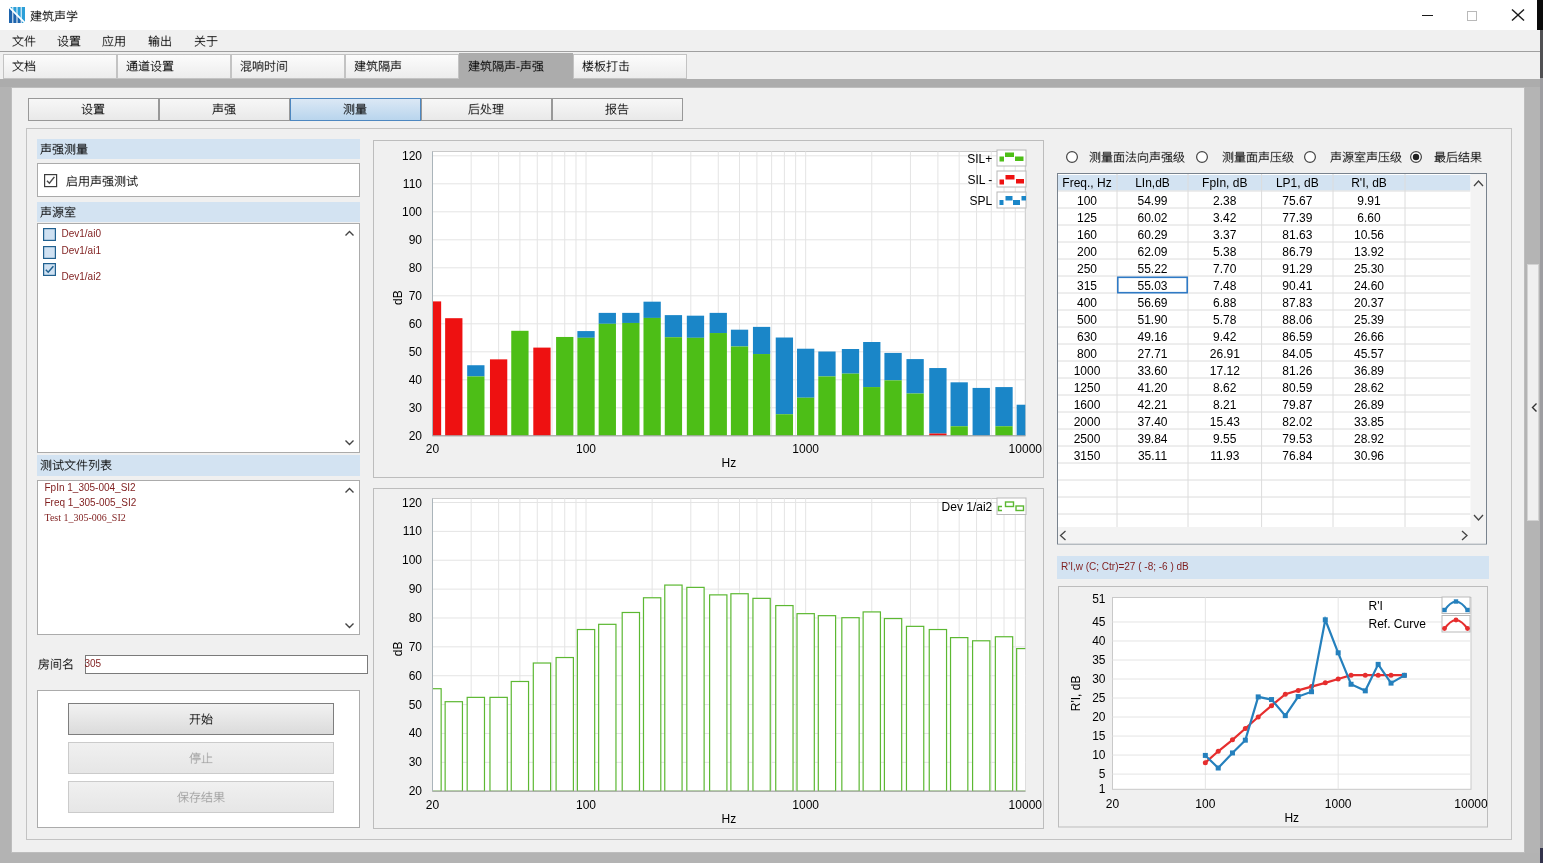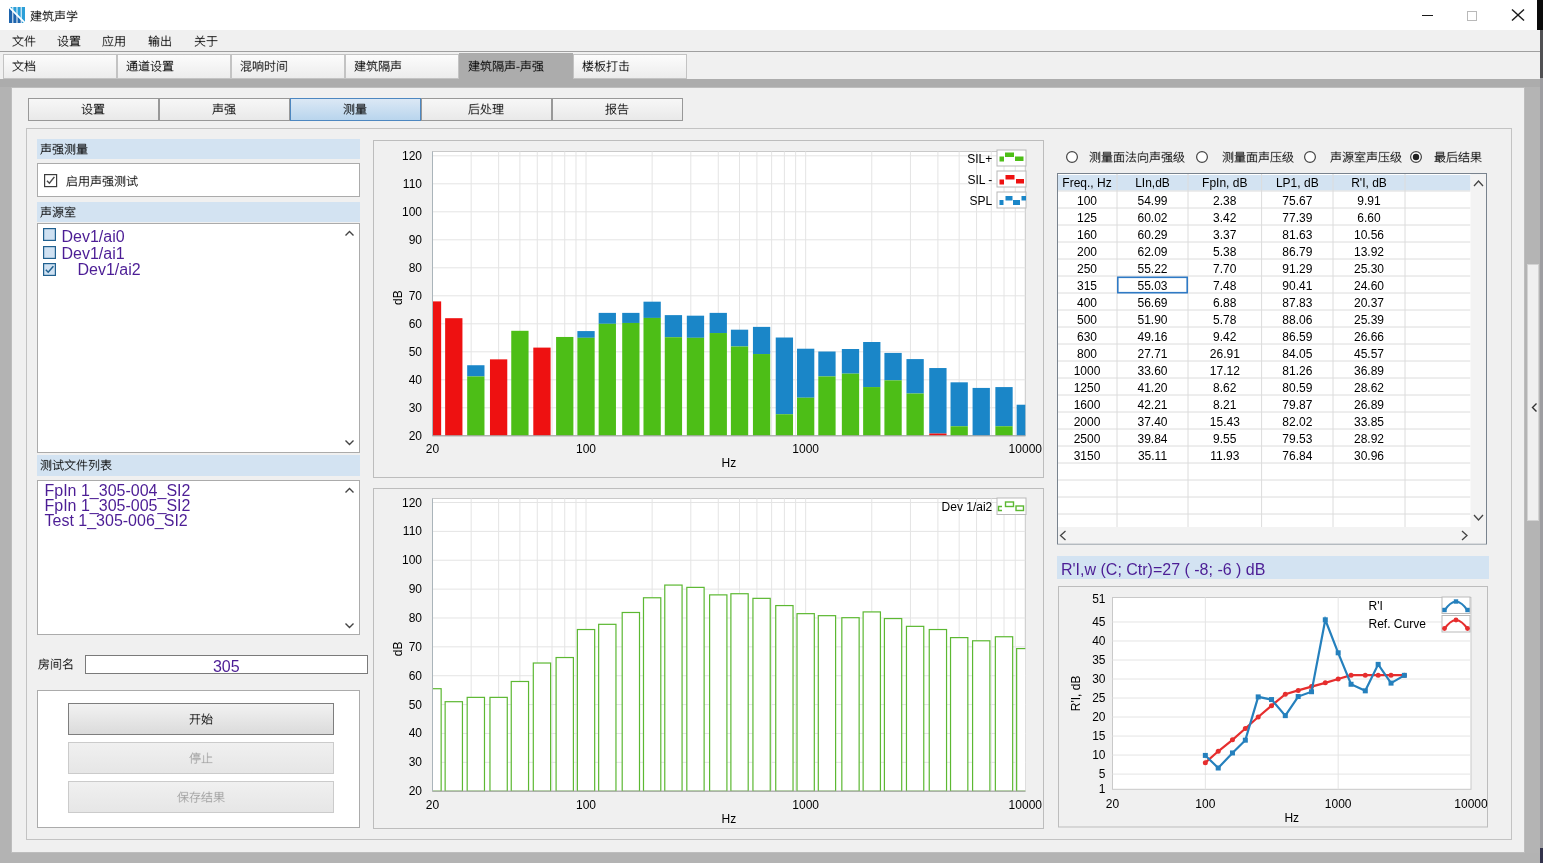--- a/index.html
+++ b/index.html
@@ -1,16 +1,16 @@
 <!DOCTYPE html>
 <html><head><meta charset="utf-8"><style>
 html,body{margin:0;padding:0;}
 body{width:1543px;height:863px;position:relative;overflow:hidden;background:#b3b3b3;font-family:'Liberation Sans',sans-serif;}
 .abs{position:absolute;}
-.lat{position:absolute;font-size:16px;color:#4c1d95;white-space:nowrap;}
+.lat{position:absolute;font-size:10px;color:#7f1d1d;white-space:nowrap;}
 </style></head><body>
 <div class="abs" style="left:0;top:0;width:1543px;height:30px;background:#fff;"></div>
 <svg class="abs" style="left:9px;top:7px" width="16" height="16" viewBox="0 0 16 16">
 <rect x="0" y="0" width="16" height="16" fill="#2b9fd8"></rect>
 <polygon points="0,1 12.5,14 12.5,16 0,16" fill="#1d64ad"></polygon>
 <rect x="3.3" y="0" width="1" height="16" fill="#fff"></rect>
 <rect x="7.5" y="0" width="1" height="16" fill="#fff"></rect>
 <rect x="11.7" y="0" width="1" height="16" fill="#fff"></rect>
 <line x1="-0.5" y1="-0.5" x2="16.5" y2="16.5" stroke="#fff" stroke-width="1.7"></line>
 </svg>
@@ -201,57 +201,57 @@
   </svg>
 <div class="lat" style="left:61.5px;top:227.5px;">Dev1/ai0</div>
 <svg class="abs" style="left:42.5px;top:245.5px" width="13" height="13" viewBox="0 0 13 13">
     <rect x="0.6" y="0.6" width="11.8" height="11.8" fill="#cfe1f2" stroke="#20608f" stroke-width="1.2"></rect>
   </svg>
 <div class="lat" style="left:61.5px;top:245.0px;">Dev1/ai1</div>
 <svg class="abs" style="left:42.5px;top:263.0px" width="13" height="13" viewBox="0 0 13 13">
     <rect x="0.6" y="0.6" width="11.8" height="11.8" fill="#cfe1f2" stroke="#20608f" stroke-width="1.2"></rect>
     <path d="M2.8 6.8 L5.2 9.2 L10.4 3.2" fill="none" stroke="#20608f" stroke-width="1.5"></path>
   </svg>
-<div class="lat" style="left:61.5px;top:261px;margin-left:16px;">Dev1/ai2</div>
+<div class="lat" style="left:61.5px;top:271px;">Dev1/ai2</div>
 <svg class="abs" style="left:344px;top:229px" width="11" height="9" viewBox="0 0 11 9">
     <path d="M1.5 6.5 L5.5 2.5 L9.5 6.5" fill="none" stroke="#444" stroke-width="1.4"></path>
   </svg>
 <svg class="abs" style="left:344px;top:438px" width="11" height="9" viewBox="0 0 11 9">
     <path d="M1.5 2.5 L5.5 6.5 L9.5 2.5" fill="none" stroke="#444" stroke-width="1.4"></path>
   </svg>
 <div class="abs" style="left:36.5px;top:454.5px;width:323.5px;height:21px;background:#d3e3f2;"></div>
 <div style="position:absolute;left:40.0px;top:458.0px;"><svg width="72" height="14" style="">
       <g fill="#000000" stroke="#000000" stroke-width="26" stroke-linejoin="round" transform="translate(0,11.56) scale(0.0120,-0.0120)">
         <path transform="translate(0.0,0)" d="M490 105 511 121Q539 96 568 66Q597 36 622 7Q647 -22 662 -44L641 -63Q626 -40 601 -10.5Q576 19 547 49.5Q518 80 490 105ZM319 767H637V169H608V737H348V169H319ZM888 821H917V-17Q917 -38 910 -47.5Q903 -57 889 -62Q874 -65 845 -66Q816 -67 765 -66Q764 -61 760 -53Q756 -45 752 -38Q795 -39 826.5 -39Q858 -39 868 -38Q888 -38 888 -18ZM751 742H780V160H751ZM455 649H484V324Q484 273 477 220Q470 167 448.5 115.5Q427 64 386 18Q345 -28 277 -66Q275 -63 271 -59.5Q267 -56 263 -52Q259 -48 255 -46Q321 -9 361 35Q401 79 421.5 127.5Q442 176 448.5 226Q455 276 455 324ZM96 798 115 817Q143 802 173 782.5Q203 763 230 743.5Q257 724 274 708L255 684Q238 701 211.5 721.5Q185 742 155 762Q125 782 96 798ZM48 526 66 546Q95 531 125.5 512Q156 493 184 474.5Q212 456 230 441L213 418Q195 433 167 452Q139 471 108 490.5Q77 510 48 526ZM72 -37Q93 1 118 55Q143 109 168.5 168Q194 227 214 280L237 263Q218 212 194 154.5Q170 97 145 42.5Q120 -12 98 -56Z"></path>
         <path transform="translate(1000.0,0)" d="M143 787 166 805Q191 785 216.5 760Q242 735 264.5 711.5Q287 688 301 670L278 648Q264 667 241.5 691.5Q219 716 193.5 741Q168 766 143 787ZM188 -36 187 -5 204 20 373 131Q375 126 378 119Q381 112 383 107Q322 65 285.5 39Q249 13 229.5 -1Q210 -15 201.5 -22.5Q193 -30 188 -36ZM52 511H226V481H52ZM342 606H952V576H342ZM376 400H645V371H376ZM503 393H532V72L503 66ZM356 43Q413 59 495.5 82.5Q578 106 666 131L670 102Q588 78 508.5 54.5Q429 31 367 13ZM768 802 790 817Q825 784 860.5 743Q896 702 915 672L891 653Q873 684 838 726Q803 768 768 802ZM683 828H713Q715 685 723 556.5Q731 428 744 320.5Q757 213 776.5 133.5Q796 54 822.5 10Q849 -34 882 -36Q899 -37 911 7.5Q923 52 930 131Q934 129 938.5 126.5Q943 124 947.5 122Q952 120 956 118Q950 65 943 28.5Q936 -8 927 -29.5Q918 -51 907 -60.5Q896 -70 883 -70Q839 -68 807 -21Q775 26 753 110Q731 194 717 306.5Q703 419 695 551.5Q687 684 683 828ZM188 -36Q186 -32 182.5 -27Q179 -22 175.5 -17.5Q172 -13 168 -10Q179 -3 195 15.5Q211 34 211 65V511H240V20Q240 20 234.5 15.5Q229 11 221.5 4.5Q214 -2 206.5 -10Q199 -18 193.5 -24.5Q188 -31 188 -36Z"></path>
         <path transform="translate(2000.0,0)" d="M758 634 788 623Q721 443 621.5 311.5Q522 180 385 88Q248 -4 68 -67Q66 -64 62.5 -58.5Q59 -53 55 -47.5Q51 -42 47 -39Q227 20 363 110.5Q499 201 596.5 330Q694 459 758 634ZM235 633Q297 470 399.5 335.5Q502 201 641.5 105Q781 9 955 -38Q952 -41 948 -46Q944 -51 940 -55.5Q936 -60 933 -65Q758 -15 618 82.5Q478 180 375 317.5Q272 455 208 623ZM56 646H948V617H56ZM434 824 462 833Q488 797 513 753Q538 709 551 678L522 667Q510 698 485 742.5Q460 787 434 824Z"></path>
         <path transform="translate(3000.0,0)" d="M621 819H650V-71H621ZM446 785 475 780Q462 708 443 640.5Q424 573 399 515Q374 457 343 411Q341 413 336.5 416.5Q332 420 327.5 423Q323 426 319 428Q350 472 374.5 529Q399 586 417 651Q435 716 446 785ZM427 615H899V585H419ZM317 317H939V287H317ZM293 827 322 819Q291 735 251 655.5Q211 576 164.5 506.5Q118 437 67 381Q65 384 61 388.5Q57 393 53 397.5Q49 402 45 405Q95 457 140.5 525Q186 593 225.5 670Q265 747 293 827ZM190 588 218 616 220 615V-68H190Z"></path>
         <path transform="translate(4000.0,0)" d="M74 768H569V739H74ZM270 760 299 755Q278 663 248.5 577.5Q219 492 182.5 418.5Q146 345 102 288Q100 291 95 294Q90 297 85 300Q80 303 76 305Q122 360 158.5 432Q195 504 223 587.5Q251 671 270 760ZM219 545H511V516H210ZM499 545H505L511 547L528 540Q502 370 441.5 248Q381 126 297.5 47.5Q214 -31 117 -73Q115 -69 112 -64.5Q109 -60 105.5 -56Q102 -52 98 -49Q192 -11 274 65.5Q356 142 415.5 259Q475 376 499 537ZM189 321 206 341Q242 321 279 296Q316 271 349 246Q382 221 402 200L385 175Q364 196 331.5 222Q299 248 262 274Q225 300 189 321ZM667 704H696V161H667ZM872 831H903V-15Q903 -37 895 -47Q887 -57 871 -62Q856 -66 825 -66.5Q794 -67 740 -67Q738 -62 734.5 -53Q731 -44 727 -37Q772 -38 806.5 -38Q841 -38 852 -37Q863 -36 867.5 -32Q872 -28 872 -16Z"></path>
         <path transform="translate(5000.0,0)" d="M111 725H897V696H111ZM163 580H847V551H163ZM74 428H925V399H74ZM483 831H513V403H483ZM468 421 492 407Q456 365 406 325Q356 285 299 249Q242 213 183.5 184Q125 155 72 136Q70 140 66 144.5Q62 149 58.5 153.5Q55 158 51 161Q105 179 163.5 206.5Q222 234 278.5 268.5Q335 303 384 342Q433 381 468 421ZM521 421Q557 319 620 234.5Q683 150 768 89.5Q853 29 956 -2Q953 -5 949 -9.5Q945 -14 941.5 -18Q938 -22 935 -27Q832 7 746.5 69.5Q661 132 597 219Q533 306 494 412ZM862 341 886 327Q840 283 781.5 237Q723 191 672 157L651 173Q685 195 724 224.5Q763 254 799.5 284.5Q836 315 862 341ZM269 -69V-43L290 -23L581 71Q581 65 582.5 58Q584 51 585 46Q483 11 422.5 -10Q362 -31 331 -42Q300 -53 287.5 -58.5Q275 -64 269 -69ZM269 -69Q268 -65 265 -59.5Q262 -54 259 -48.5Q256 -43 253 -39Q261 -35 270.5 -24.5Q280 -14 280 13V266H310V-33Q310 -33 306 -35.5Q302 -38 296 -42Q290 -46 283.5 -51Q277 -56 273 -60.5Q269 -65 269 -69Z"></path>
       </g>
     </svg></div>
 <div class="abs" style="left:36.5px;top:480px;width:323.5px;height:154.5px;background:#fff;border:1px solid #ababab;box-sizing:border-box;"></div>
 <div class="lat" style="left:44.5px;top:482.3px;">FpIn 1_305-004_SI2</div>
-<div class="lat" style="left:44.5px;top:497.2px;">FpIn 1_305-005_SI2</div>
-<div class="lat" style="left:44.5px;top:512.0px;">Test 1_305-006_SI2</div>
+<div class="lat" style="left:44.5px;top:497.2px;">Freq 1_305-005_SI2</div>
+<div class="lat" style="left:44.5px;top:512.0px;font-family:Liberation Serif, serif;">Test 1_305-006_SI2</div>
 <svg class="abs" style="left:344px;top:486px" width="11" height="9" viewBox="0 0 11 9">
     <path d="M1.5 6.5 L5.5 2.5 L9.5 6.5" fill="none" stroke="#444" stroke-width="1.4"></path>
   </svg>
 <svg class="abs" style="left:344px;top:621px" width="11" height="9" viewBox="0 0 11 9">
     <path d="M1.5 2.5 L5.5 6.5 L9.5 2.5" fill="none" stroke="#444" stroke-width="1.4"></path>
   </svg>
 <div style="position:absolute;left:38.0px;top:657.0px;"><svg width="36" height="14" style="">
       <g fill="#000000" stroke="#000000" stroke-width="26" stroke-linejoin="round" transform="translate(0,11.56) scale(0.0120,-0.0120)">
         <path transform="translate(0.0,0)" d="M225 369H900V339H225ZM436 224H817V194H436ZM804 224H834Q834 224 833.5 217Q833 210 832 205Q824 124 816 74Q808 24 798.5 -3Q789 -30 775 -42Q765 -51 753 -54.5Q741 -58 721 -59Q702 -59 664 -58Q626 -57 583 -54Q582 -47 580 -39Q578 -31 574 -24Q620 -28 660.5 -29.5Q701 -31 715 -31Q730 -31 738.5 -29.5Q747 -28 753 -23Q764 -14 772.5 12.5Q781 39 789 88.5Q797 138 804 218ZM450 351H480Q473 275 457 210Q441 145 409.5 92Q378 39 327 -1Q276 -41 198 -67Q195 -63 189 -56.5Q183 -50 179 -46Q255 -21 304.5 17.5Q354 56 383.5 106.5Q413 157 428 218.5Q443 280 450 351ZM507 493 529 508Q552 480 575 448Q598 416 611 393L587 376Q574 399 551 432.5Q528 466 507 493ZM172 722H858V523H172V552H828V693H172ZM156 722H185V474Q185 416 181 347.5Q177 279 165 208Q153 137 129 68.5Q105 0 66 -59Q63 -56 59 -53Q55 -50 50 -47Q45 -44 41 -42Q80 16 103 82Q126 148 137.5 216.5Q149 285 152.5 351Q156 417 156 474ZM453 818 479 830Q496 802 512 769Q528 736 536 713L508 698Q500 722 484.5 756Q469 790 453 818Z"></path>
         <path transform="translate(1000.0,0)" d="M111 621H140V-72H111ZM126 797 148 811Q172 791 196 767Q220 743 241 719.5Q262 696 274 677L250 660Q238 679 218 703Q198 727 174 752Q150 777 126 797ZM364 768H876V738H364ZM858 768H887V-17Q887 -38 881 -48Q875 -58 861 -63Q846 -67 817 -67.5Q788 -68 743 -68Q741 -63 737.5 -53Q734 -43 730 -36Q769 -37 799.5 -37Q830 -37 840 -37Q851 -36 854.5 -32Q858 -28 858 -18ZM354 309V135H641V309ZM354 510V338H641V510ZM325 539H671V106H325Z"></path>
         <path transform="translate(2000.0,0)" d="M279 21H826V-9H279ZM358 728H813V699H358ZM431 831 466 825Q415 746 326.5 660.5Q238 575 114 509Q112 513 108 516.5Q104 520 100 523.5Q96 527 92 529Q173 571 239 623Q305 675 353.5 729Q402 783 431 831ZM802 728H809L815 730L832 718Q779 620 694 540Q609 460 505.5 398.5Q402 337 292.5 294.5Q183 252 82 229Q81 233 78.5 238Q76 243 72.5 248Q69 253 66 256Q146 273 232 302.5Q318 332 402 373.5Q486 415 562.5 468Q639 521 700.5 585Q762 649 802 722ZM291 556 313 573Q348 551 385 523.5Q422 496 455.5 469Q489 442 510 421L488 399Q467 421 434 448.5Q401 476 363.5 504.5Q326 533 291 556ZM811 319H840V-69H811ZM295 319H823V289H295V-70H266V288L294 319Z"></path>
       </g>
     </svg></div>
 <div class="abs" style="left:84.5px;top:655px;width:283.5px;height:19px;background:#fff;border:1px solid #7a7a7a;box-sizing:border-box;"></div>
-<div class="lat" style="left:84.5px;top:658px;width:283.5px;text-align:center;">305</div>
+<div class="lat" style="left:84.5px;top:658px;width:283.5px;text-align:left;">305</div>
 <div class="abs" style="left:36.5px;top:690px;width:323.5px;height:138px;background:#fff;border:1px solid #ababab;box-sizing:border-box;"></div>
 <div class="abs" style="left:67.5px;top:703.3px;width:266px;height:31.8px;background:linear-gradient(#f2f2f2,#dbdbdb);border:1px solid #7e7e7e;box-sizing:border-box;"></div>
 <div style="position:absolute;left:188.5px;top:712.2px;"><svg width="24" height="14" style="">
       <g fill="#000" stroke="#000" stroke-width="26" stroke-linejoin="round" transform="translate(0,11.56) scale(0.0120,-0.0120)">
         <path transform="translate(0.0,0)" d="M100 758H908V728H100ZM59 402H942V373H59ZM672 749H701V-71H672ZM313 750H342V459Q342 386 334 314Q326 242 300.5 174Q275 106 224 43.5Q173 -19 87 -73Q85 -69 81.5 -65.5Q78 -62 74 -58Q70 -54 66 -52Q150 1 199.5 61Q249 121 273.5 186.5Q298 252 305.5 321Q313 390 313 459Z"></path>
         <path transform="translate(1000.0,0)" d="M492 6H881V-23H492ZM476 323H893V-67H864V293H505V-71H476ZM758 671 781 681Q815 638 848.5 588Q882 538 910 489.5Q938 441 954 404L928 392Q913 430 885 478.5Q857 527 824 577.5Q791 628 758 671ZM426 428Q426 432 424 438Q422 444 419.5 450.5Q417 457 415 461Q427 463 443.5 481Q460 499 479 527Q490 541 511 572Q532 603 558.5 645Q585 687 612 735.5Q639 784 661 833L691 821Q656 752 617 685Q578 618 537.5 558Q497 498 455 449V448Q455 448 450.5 446.5Q446 445 440.5 442Q435 439 430.5 435.5Q426 432 426 428ZM426 428V454L454 468L900 495Q901 488 902.5 480.5Q904 473 906 468Q779 459 694.5 453.5Q610 448 559 444Q508 440 481.5 437.5Q455 435 443.5 432.5Q432 430 426 428ZM84 280Q101 330 119.5 398Q138 466 155.5 541Q173 616 187 690.5Q201 765 210 828L238 826Q229 761 214 686Q199 611 182 535Q165 459 146.5 391.5Q128 324 111 273ZM49 619H368V589H49ZM356 619H362L367 621L385 616Q370 423 328 288.5Q286 154 221 67.5Q156 -19 72 -68Q69 -63 63 -55.5Q57 -48 51 -44Q132 0 195.5 83.5Q259 167 301 297Q343 427 356 610ZM84 280 102 302Q147 277 192 246.5Q237 216 278.5 183Q320 150 354.5 118Q389 86 411 57L391 33Q368 62 334 94.5Q300 127 258.5 160.5Q217 194 172.5 224.5Q128 255 84 280Z"></path>
       </g>
     </svg></div>
 <div class="abs" style="left:67.5px;top:742.3px;width:266px;height:31.8px;background:linear-gradient(#f0f0f0,#e6e6e6);border:1px solid #cbcbcb;box-sizing:border-box;"></div>
 <div style="position:absolute;left:188.5px;top:751.2px;"><svg width="24" height="14" style="">

